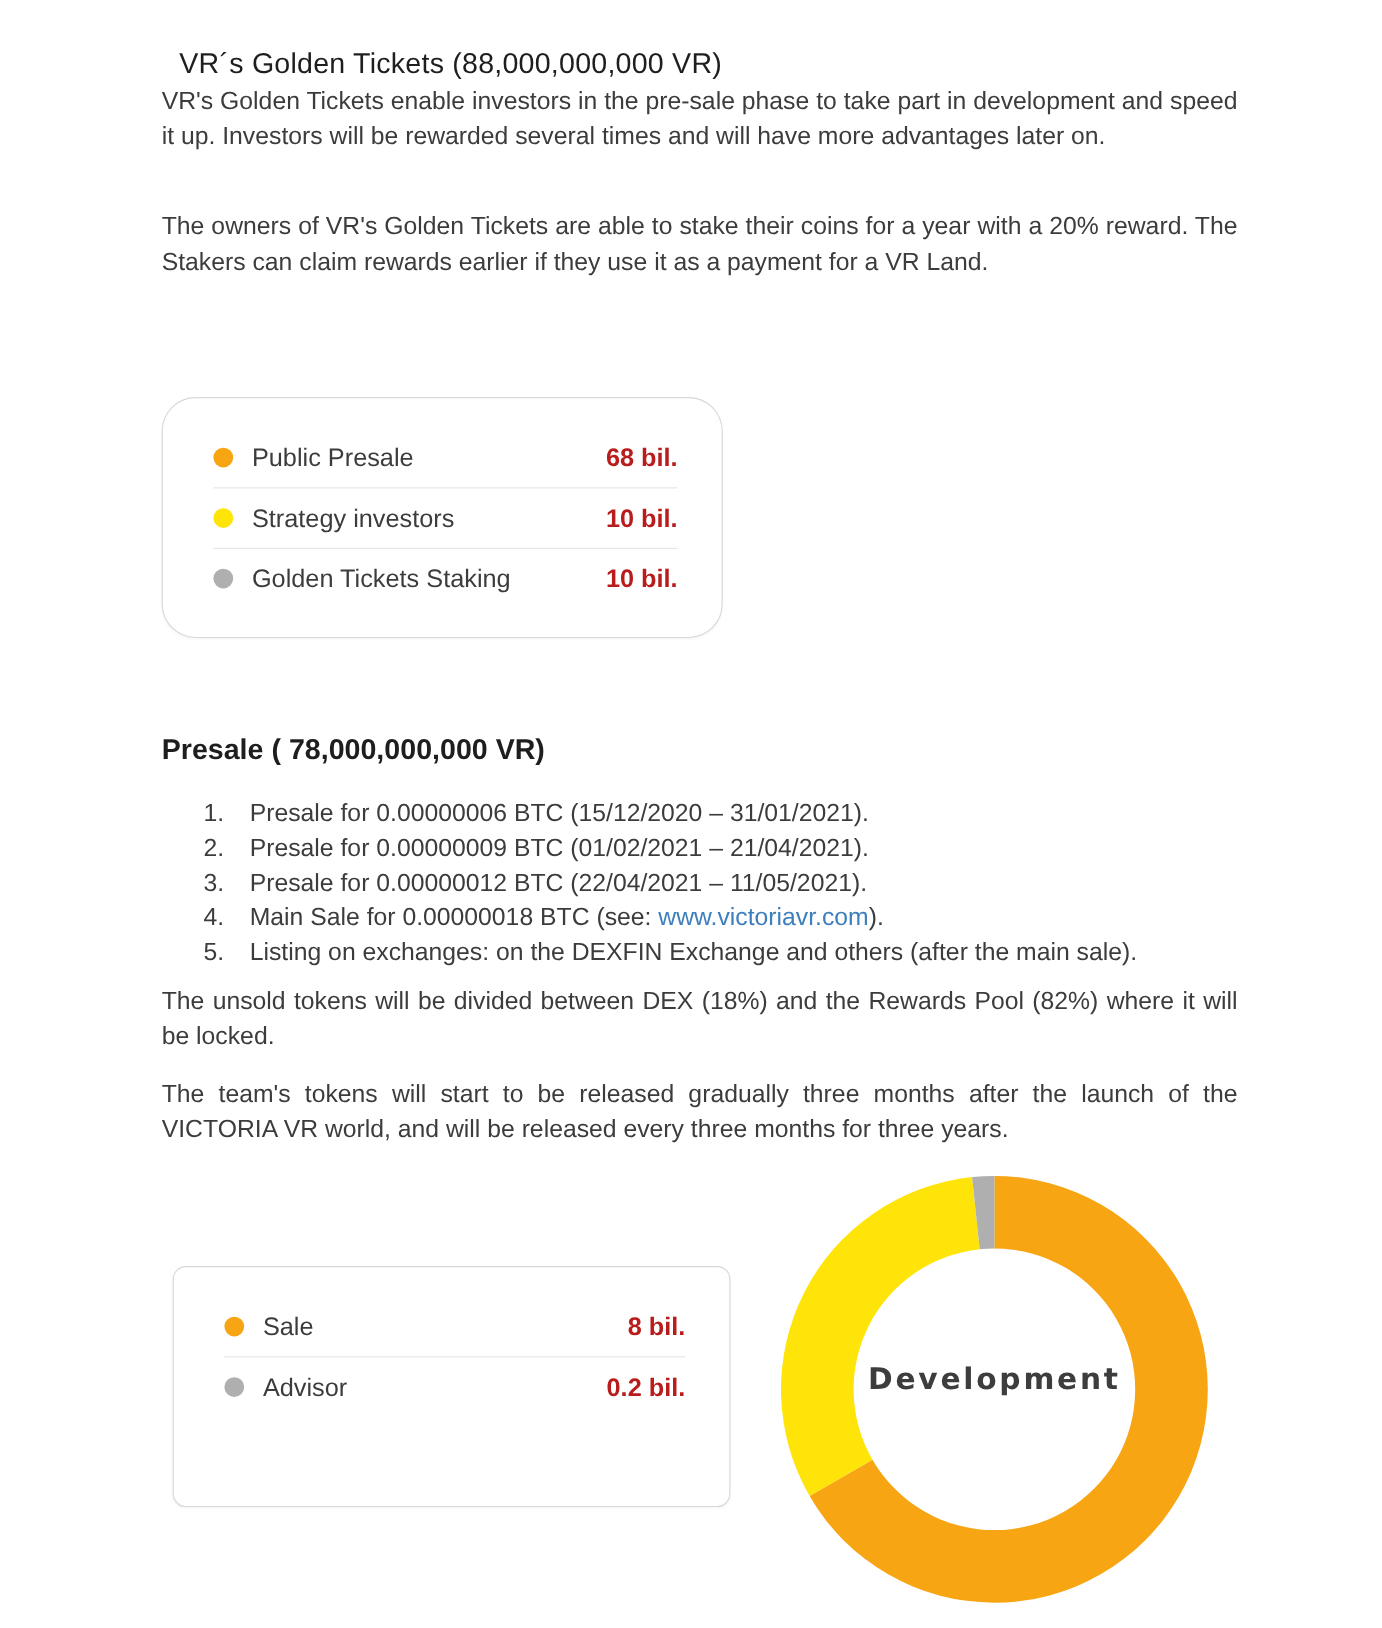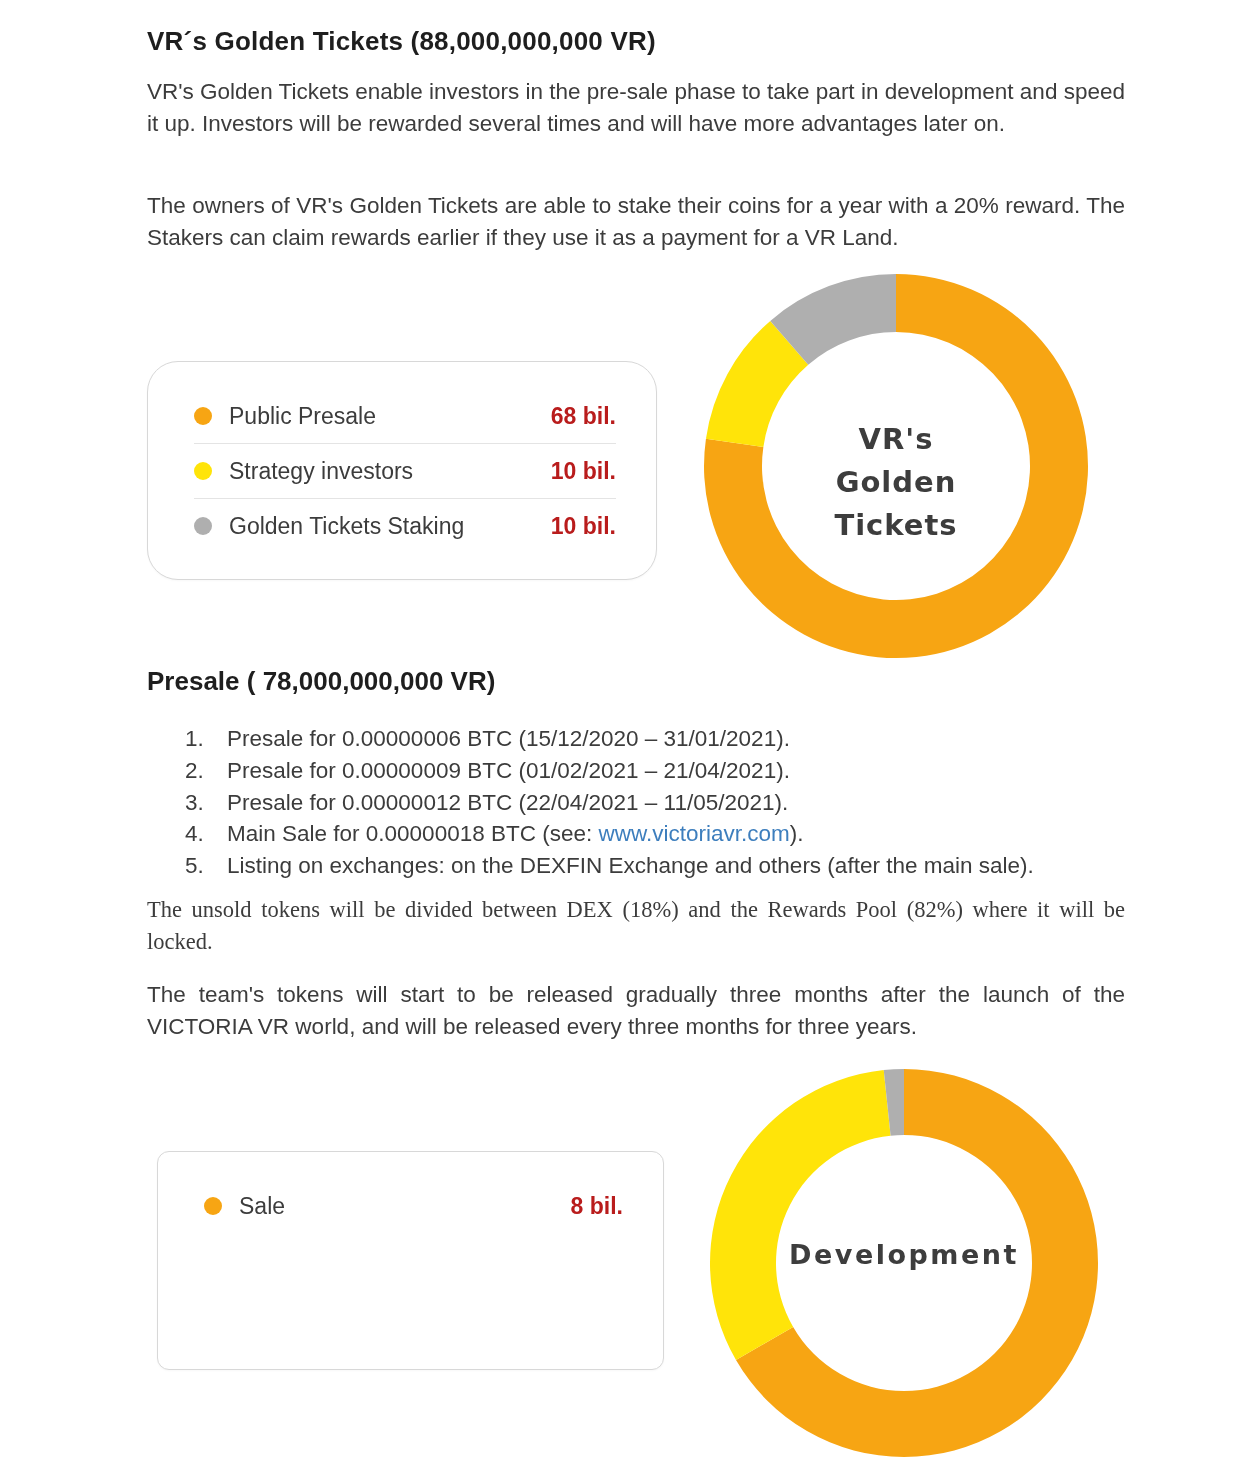--- a/index.html
+++ b/index.html
@@ -7,39 +7,39 @@
     position: relative;
     width: 1256px;
     height: 1480px;
     background: #ffffff;
     font-family: "Liberation Sans", sans-serif;
     overflow: hidden;
   }
   .h1 {
     position: absolute;
     left: 147px; top: 26px; width: 980px;
-    font-size: 26px; font-weight: bold;
-    color: #1e1e1e; margin: 0; letter-spacing: 0.2px;
+    font-size: 26px; font-weight: normal;
+    color: #1e1e1e; margin: 16px; letter-spacing: 0.2px;
   }
   .h2 {
     position: absolute;
     left: 147px; top: 666px; width: 980px;
     font-size: 26px; font-weight: bold;
     color: #1e1e1e; margin: 0;
   }
   .para {
     position: absolute;
     left: 147px; width: 978px;
     font-size: 22.5px; line-height: 32px;
     color: #3c3c3c; text-align: justify;
     margin: 0;
   }
   #para-1 { top: 76px; }
   #para-2 { top: 190px; }
-  #para-3 { top: 894px; font-family: Liberation Serif, serif; }
+  #para-3 { top: 894px; }
   #para-4 { top: 979px; }
 
   ol.presale-list {
     position: absolute;
     left: 147px; top: 723px; width: 978px;
     margin: 0; padding: 0;
     list-style: none;
     counter-reset: item;
     font-size: 22.5px; line-height: 31.8px;
     color: #3c3c3c;
@@ -119,30 +119,20 @@
         <span class="legend-value">10 bil.</span>
       </div>
       <div class="legend-row">
         <span class="dot" style="background-color: rgb(175, 175, 175);"></span>
         <span class="legend-label">Golden Tickets Staking</span>
         <span class="legend-value">10 bil.</span>
       </div>
     </div>
   </div>
 
-  <div class="donut-wrap" id="donut-wrap-1">
-    <svg width="386" height="386" viewBox="0 0 386 386">
-        <path d="M 193 1 A 192 192 0 1 1 2.9542831588609033 165.6755510515293 L 60.363926787954995 173.92981167137984 A 134 134 0 1 0 193 59 Z" fill="#F7A513"></path>
-        <path d="M 2.9542831588609033 165.6755510515293 A 192 192 0 0 1 67.2667390825053 47.89608172398238 L 105.24866165133183 91.72955703652937 A 134 134 0 0 0 60.363926787954995 173.92981167137984 Z" fill="#FFE409"></path>
-        <path d="M 67.2667390825053 47.89608172398238 A 192 192 0 0 1 192.99999999999994 1 L 192.99999999999997 59 A 134 134 0 0 0 105.24866165133183 91.72955703652937 Z" fill="#AFAFAF"></path>
-      </svg>
-    <div class="donut-label" id="donut-label-1">VR's
-Golden
-Tickets</div>
-  </div>
 
   <h2 class="h2">Presale ( 78,000,000,000 VR)</h2>
 
   <ol class="presale-list">
     <li><span>Presale for 0.00000006 BTC (15/12/2020 – 31/01/2021).</span></li>
     <li><span>Presale for 0.00000009 BTC (01/02/2021 – 21/04/2021).</span></li>
     <li><span>Presale for 0.00000012 BTC (22/04/2021 – 11/05/2021).</span></li>
     <li><span>Main Sale for 0.00000018 BTC (see: </span><a class="doc-link" style="color: rgb(61, 126, 189);">www.victoriavr.com</a><span>).</span></li>
     <li><span>Listing on exchanges: on the DEXFIN Exchange and others (after the main sale).</span></li>
   </ol>
@@ -150,20 +140,25 @@
   <p class="para" id="para-3">The unsold tokens will be divided between DEX (18%) and the Rewards Pool (82%) where it will be locked.</p>
   <p class="para" id="para-4">The team's tokens will start to be released gradually three months after the launch of the VICTORIA VR world, and will be released every three months for three years.</p>
 
   <div class="legend-card" id="legend-2">
     <div class="legend-rows">
       <div class="legend-row">
         <span class="dot" style="background-color: rgb(247, 165, 19);"></span>
         <span class="legend-label">Sale</span>
         <span class="legend-value">8 bil.</span>
       </div>
+      <div class="legend-row">
+        <span class="dot" style="background-color: rgb(175, 175, 175);"></span>
+        <span class="legend-label">Advisor</span>
+        <span class="legend-value">0.2 bil.</span>
+      </div>
     </div>
   </div>
 
   <div class="donut-wrap" id="donut-wrap-2">
     <svg width="390" height="390" viewBox="0 0 390 390">
         <path d="M 195 1 A 194 194 0 1 1 26.991071665818964 292.0000000000001 L 84.14874831559189 259.00000000000006 A 128 128 0 1 0 195 67 Z" fill="#F7A513"></path>
         <path d="M 26.991071665818964 292.0000000000001 A 194 194 0 0 1 174.72147812607523 2.062752298554983 L 181.62035670174038 67.70119739286102 A 128 128 0 0 0 84.14874831559189 259.00000000000006 Z" fill="#FFE409"></path>
         <path d="M 174.72147812607523 2.062752298554983 A 194 194 0 0 1 194.99999999999994 1 L 194.99999999999997 67 A 128 128 0 0 0 181.62035670174038 67.70119739286102 Z" fill="#AFAFAF"></path>
       </svg>
     <div class="donut-label" id="donut-label-2">Development</div>

